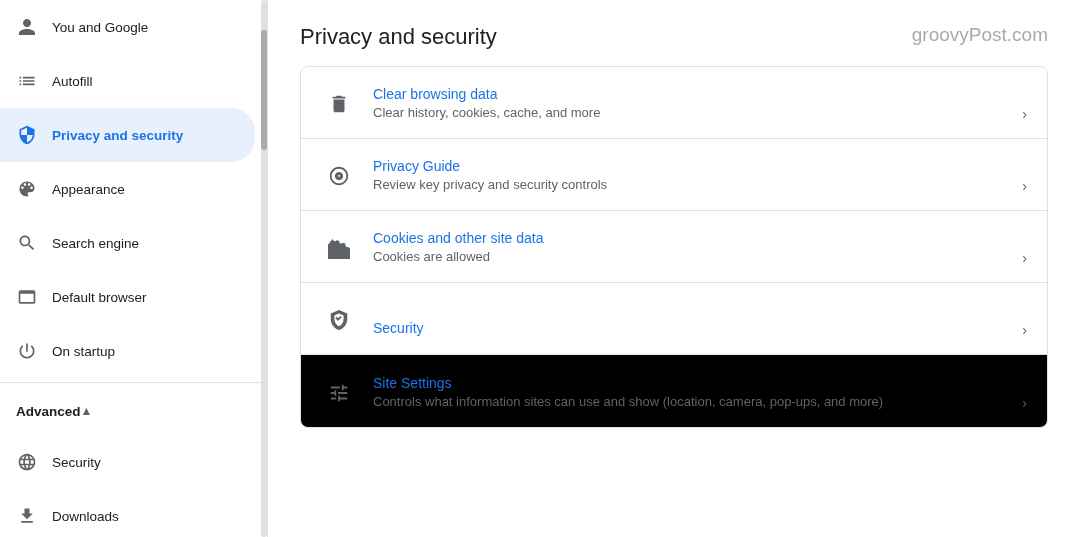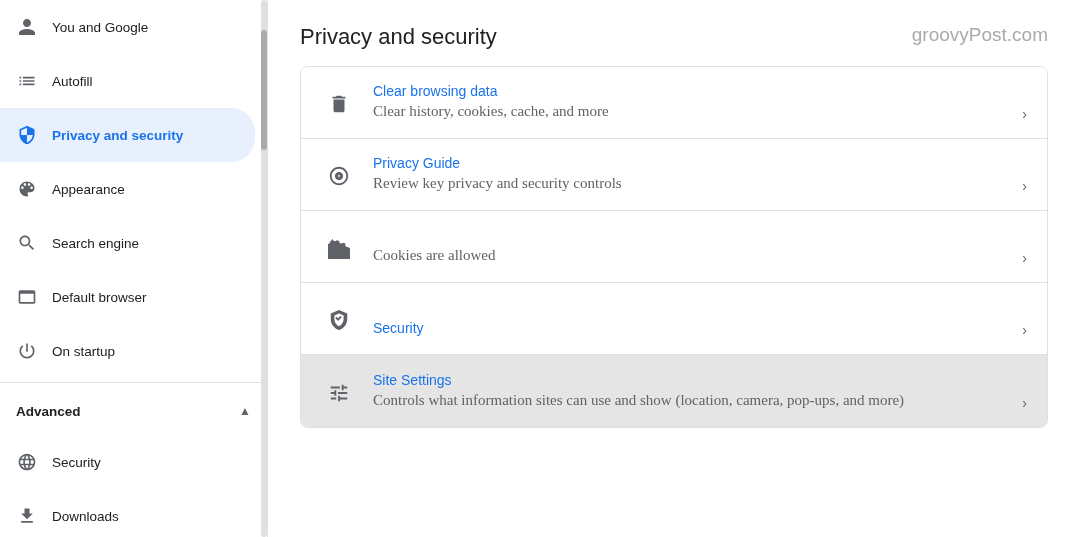--- a/index.html
+++ b/index.html
@@ -53,21 +53,21 @@
     }
     .sidebar-item.active .icon { color: #1a73e8; }
     .sidebar-divider {
       height: 1px;
       background: #e0e0e0;
       margin: 4px 0;
     }
     .sidebar-section-header {
       display: flex;
       align-items: center;
-      justify-content: space-between;
+      justify-content: flex-start;
       padding: 0 16px;
       height: 48px;
       font-size: 13.5px;
       font-weight: 600;
       color: #202124;
       cursor: pointer;
     }
     .sidebar-section-header .arrow { font-size: 12px; color: #5f6368; }
     .sidebar-scroll-bar {
       position: absolute;
@@ -122,21 +122,21 @@
     .settings-row {
       display: flex;
       align-items: flex-end;
       padding: 16px 20px;
       border-bottom: 1px solid #e0e0e0;
       background: #fff;
       cursor: pointer;
       min-height: 72px;
     }
     .settings-row:last-child { border-bottom: none; }
-    .settings-row.highlighted { background: #e5e5e5; }
+    .settings-row.highlighted { background: #000000; }
     .settings-row .row-icon {
       width: 36px;
       height: 36px;
       display: flex;
       align-items: center;
       justify-content: center;
       flex-shrink: 0;
       margin-right: 16px;
       color: #5f6368;
       font-size: 20px;
@@ -144,24 +144,23 @@
     .settings-row .row-content {
       flex: 1;
     }
     .settings-row .row-title {
       font-size: 14px;
       font-weight: 500;
       color: #1a73e8;
       margin-bottom: 2px;
     }
     .settings-row .row-subtitle {
-      font-size: 15px;
+      font-size: 13px;
       color: #5f6368;
       line-height: 1.4;
-      font-family: Liberation Serif, serif;
     }
     .settings-row .row-arrow {
       color: #5f6368;
       font-size: 14px;
       margin-left: 12px;
     }
 
     
     .svg-icon { width: 20px; height: 20px; }
   </style>
@@ -302,20 +301,21 @@
         <svg width="22" height="22" viewBox="0 0 24 24" fill="#5f6368">
             <circle cx="9" cy="7" r="1.5"></circle>
             <circle cx="7" cy="12" r="1.5"></circle>
             <circle cx="14" cy="14" r="1.5"></circle>
             <circle cx="11" cy="17" r="1"></circle>
             <circle cx="16" cy="9" r="1"></circle>
             <path d="M21.95 10.99c-1.06.28-2.18-.19-2.74-1.07-.49-.78-.54-1.8 0-2.62l.05-.08-3.45-.87-.07.08c-.6.7-1.6.9-2.4.5-.82-.42-1.22-1.38-.98-2.25l.07-.24-3.07-1.01-.06.1c-.5.82-1.47 1.2-2.37.96-.92-.24-1.57-1.05-1.57-2L5.4 2 2 5.4l.01.36c.01.95-.64 1.76-1.56 2-.9.23-1.85-.14-2.35-.96l-.1-.17-1.04 3.99.22.08c.88.3 1.44 1.18 1.32 2.1-.12.9-.84 1.6-1.75 1.72l-.25.03-.01 4.15.26.02c.91.06 1.67.7 1.85 1.6.19.91-.25 1.84-1.08 2.26l-.22.12 2.03 3.51.23-.07c.87-.27 1.82.05 2.33.8.51.74.44 1.74-.16 2.4l-.17.19 3.03 2.48.2-.16c.72-.58 1.74-.6 2.49-.05.75.55.99 1.56.57 2.38l-.12.22 3.6 1.55.14-.21c.52-.75 1.47-1.06 2.35-.78.87.29 1.44 1.12 1.38 2.04l-.02.25 3.99-.62-.03-.25c-.12-.91.44-1.79 1.32-2.07.87-.28 1.81.09 2.3.9l.13.21 3.27-2.39-.14-.21c-.52-.78-.42-1.82.23-2.49.64-.66 1.67-.8 2.47-.33l.22.13 1.85-3.61-.22-.12c-.82-.42-1.23-1.37-.99-2.26.24-.88 1.05-1.49 1.97-1.47l.25.01.04-4.15-.25-.03z"></path>
           </svg>
       </div>
       <div class="row-content">
+        <div class="row-title">Cookies and other site data</div>
         <div class="row-subtitle">Cookies are allowed</div>
       </div>
       <span class="row-arrow">›</span>
     </div>
 
     <div class="settings-row">
       <div class="row-icon">
         <svg width="22" height="22" viewBox="0 0 24 24" fill="#5f6368">
             <path d="M12 1L3 5v6c0 5.55 3.84 10.74 9 12 5.16-1.26 9-6.45 9-12V5l-9-4zm0 4l5 2.18V11c0 3.5-2.33 6.79-5 7.93C9.33 17.79 7 14.5 7 11V7.18L12 5zm-1 8l4-4-1.41-1.41L11 10.17l-1.59-1.58L8 10l3 3z"></path>
           </svg>

